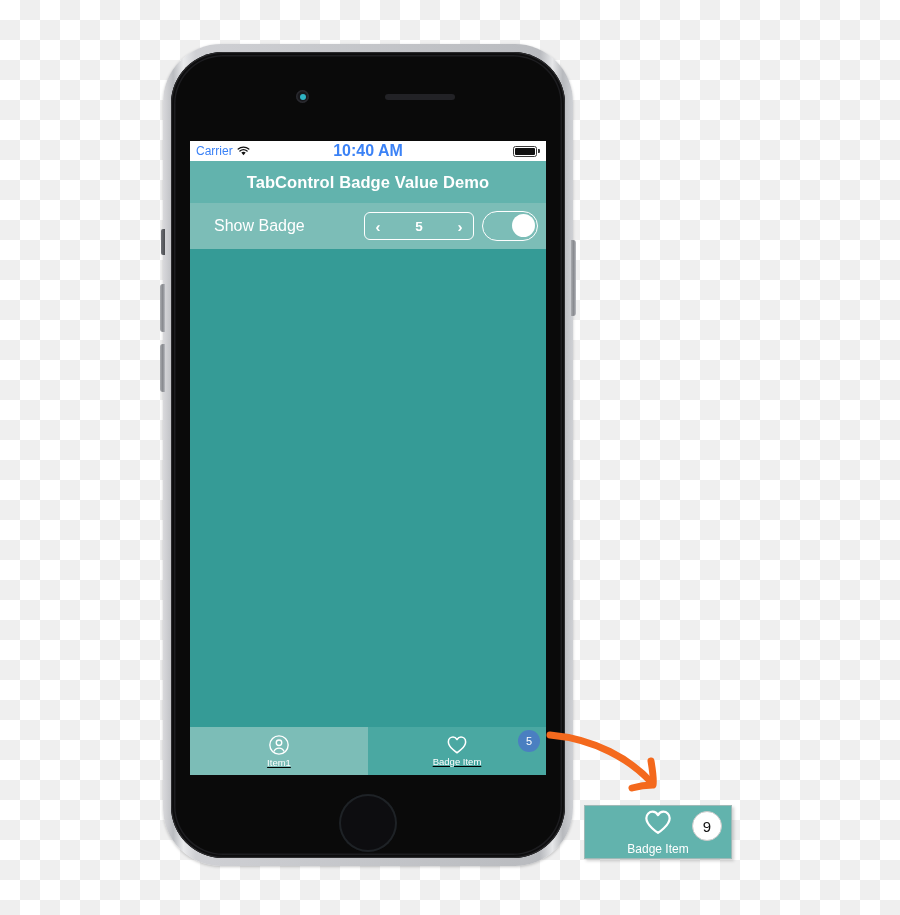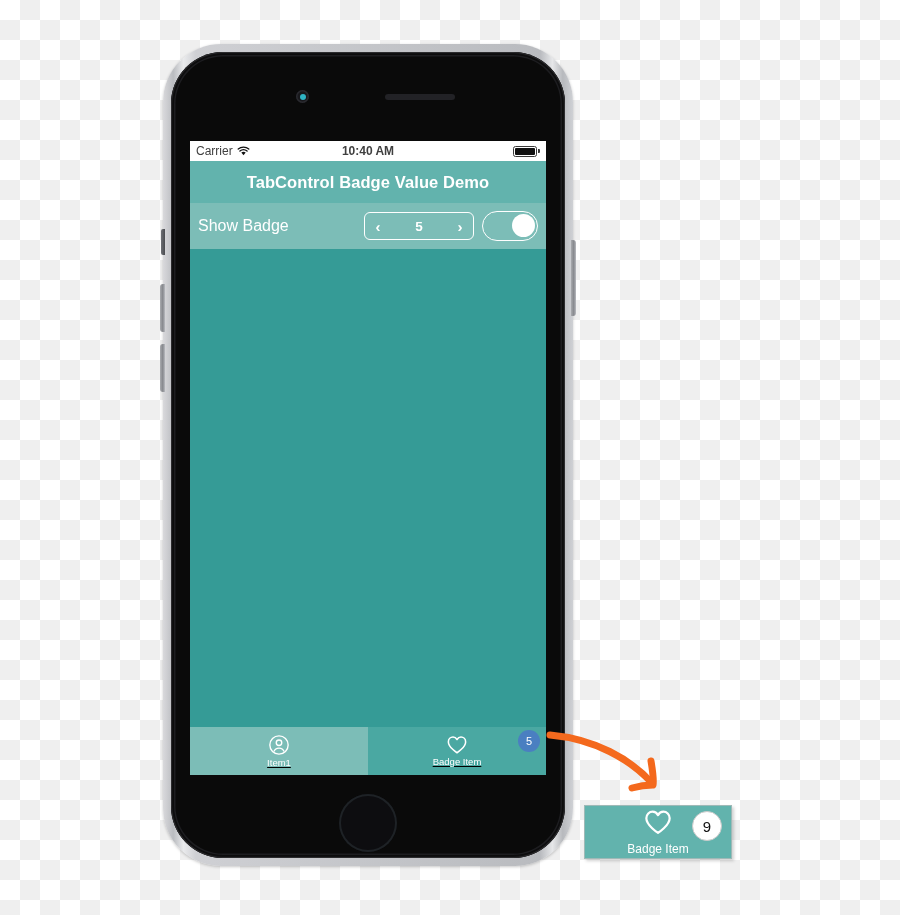--- a/index.html
+++ b/index.html
@@ -130,36 +130,36 @@
   }
 
   
   #status-bar {
     height: 20px;
     background: #ffffff;
     display: flex;
     align-items: center;
     padding: 0 6px;
     font-size: 12px;
-    color: #404040;
+    color: #3b82f6;
     position: relative;
   }
   #status-carrier {
     display: flex;
     align-items: center;
     gap: 4px;
     font-size: 12px;
   }
   .wifi-icon { display: block; }
   #status-time {
     position: absolute;
     left: 0; right: 0;
     text-align: center;
     font-weight: bold;
-    font-size: 12px;
+    font-size: 16px;
     pointer-events: none;
   }
   #status-battery {
     margin-left: auto;
     display: flex;
     align-items: center;
   }
   .batt-shell {
     width: 24px; height: 11px;
     border: 1px solid #3a3a3a;
@@ -193,21 +193,21 @@
     font-weight: bold;
     letter-spacing: 0.1px;
   }
 
   
   #settings-row {
     height: 46px;
     background: #7cbdb7;
     display: flex;
     align-items: center;
-    padding: 0 8px 0 8px;
+    padding: 0 8px 0 24px;
     gap: 8px;
     justify-content: center;
   }
   #show-badge-label {
     color: #ffffff;
     font-size: 16px;
     flex: 1;
   }
   #stepper {
     width: 110px;

